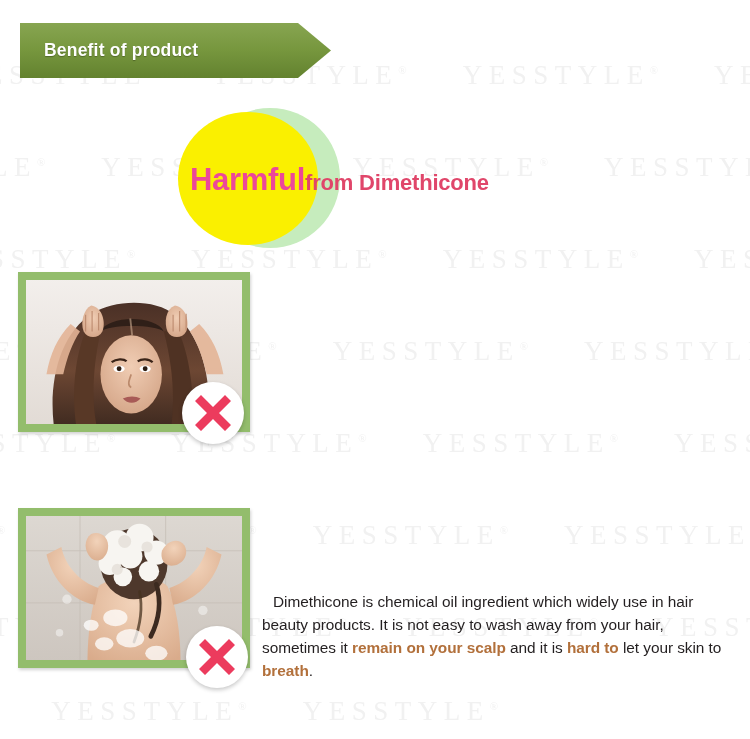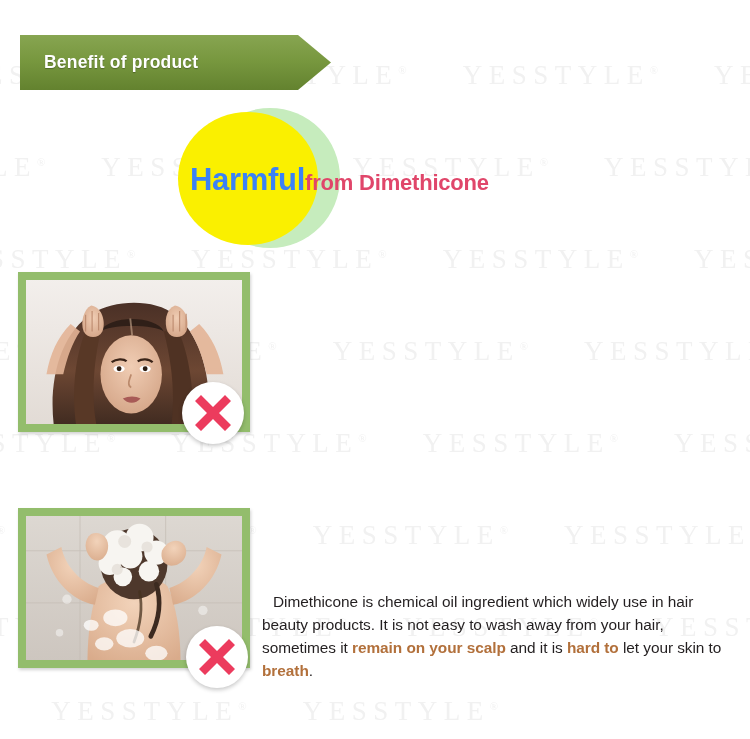--- a/index.html
+++ b/index.html
@@ -32,21 +32,21 @@
     font-size:27px;
     letter-spacing:6.5px;
     font-weight:400;
   }
   .wm-row span { margin-right:56px; }
   .wm-row sup { font-size:11px; vertical-align:super; letter-spacing:0; }
 
   
   #banner {
     position:absolute;
-    left:0; top:33px;
+    left:0; top:21px;
     width:312px; height:59px;
     z-index:3;
     padding-left:20px;
   }
   #banner svg { display:block; }
   #banner-label {
     position:absolute;
     left:44px; top:0;
     height:59px;
     display:flex; align-items:center;
@@ -79,21 +79,21 @@
     background:#faf000;
   }
   #headline-text {
     position:absolute;
     left:12px; top:54px;
     white-space:nowrap;
   }
   #headline-strong {
     font-size:31px;
     font-weight:bold;
-    color:#3b82f6;
+    color:#ec4899;
     letter-spacing:-0.3px;
   }
   #headline-rest {
     font-size:22px;
     font-weight:bold;
     color:#e0466a;
     letter-spacing:-0.2px;
   }
 
   

